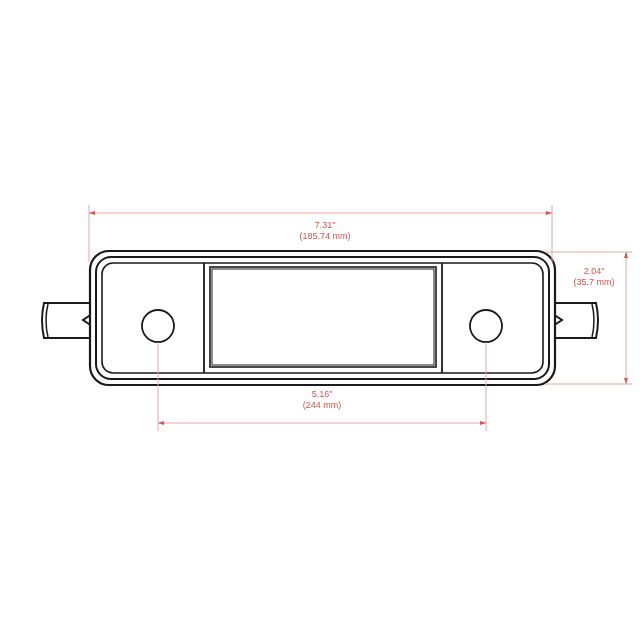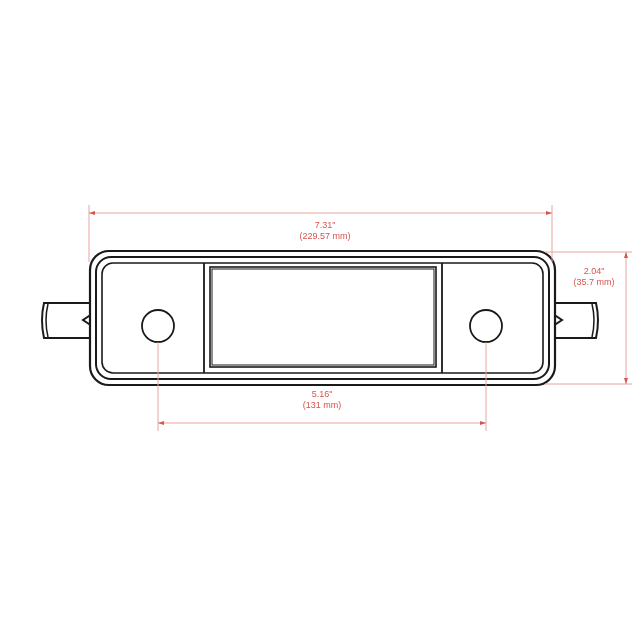--- a/index.html
+++ b/index.html
@@ -55,24 +55,24 @@
     <line x1="158" y1="342" x2="158" y2="431"></line>
     <line x1="486" y1="342" x2="486" y2="431"></line>
     <line x1="158" y1="423" x2="486" y2="423"></line>
   </g>
   <path d="M158 423 L164 421 L164 425 Z" fill="#d9534f"></path>
   <path d="M486 423 L480 421 L480 425 Z" fill="#d9534f"></path>
 </svg>
 
 <div class="dim-label" style="left:275px; top:220px; width:100px;">
   <span>7.31"</span>
-  <span>(229.57 mm)</span>
+  <span>(185.74 mm)</span>
 </div>
 
 <div class="dim-label" style="left:564px; top:266px; width:60px;">
   <span>2.04"</span>
   <span>(35.7 mm)</span>
 </div>
 
 <div class="dim-label" style="left:272px; top:389px; width:100px;">
   <span>5.16"</span>
-  <span>(131 mm)</span>
+  <span>(244 mm)</span>
 </div>
 
 </body></html>

